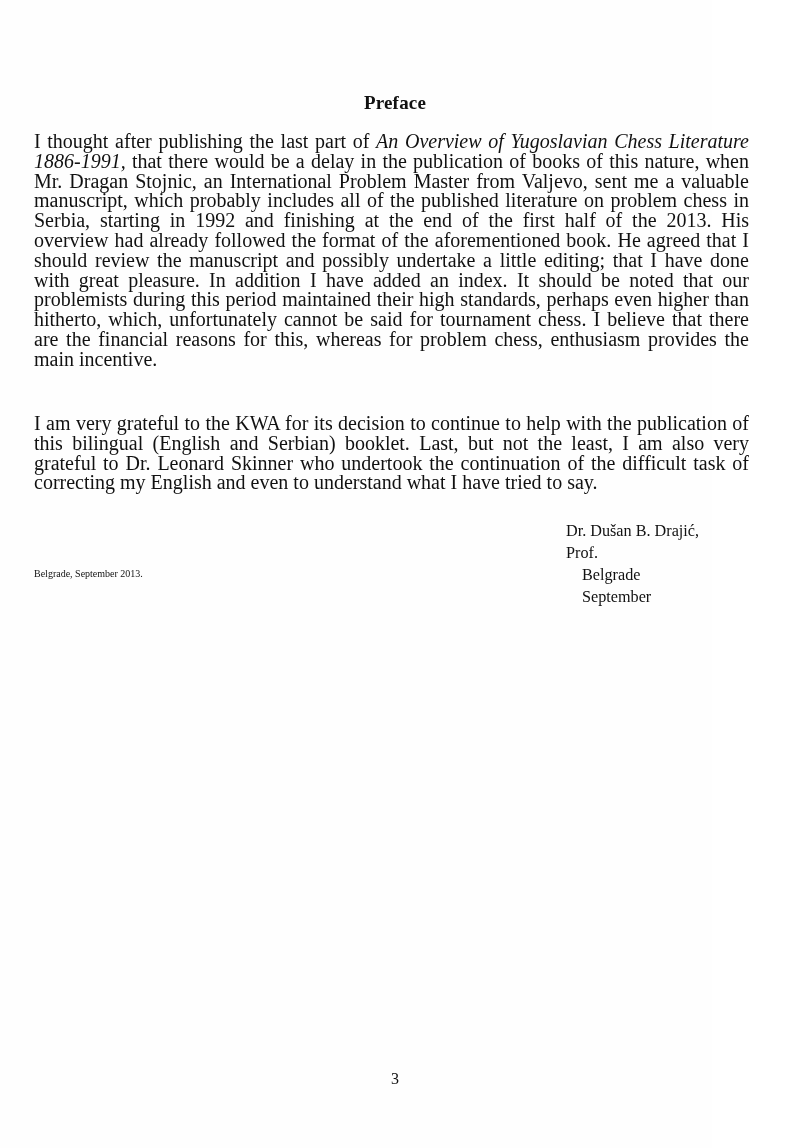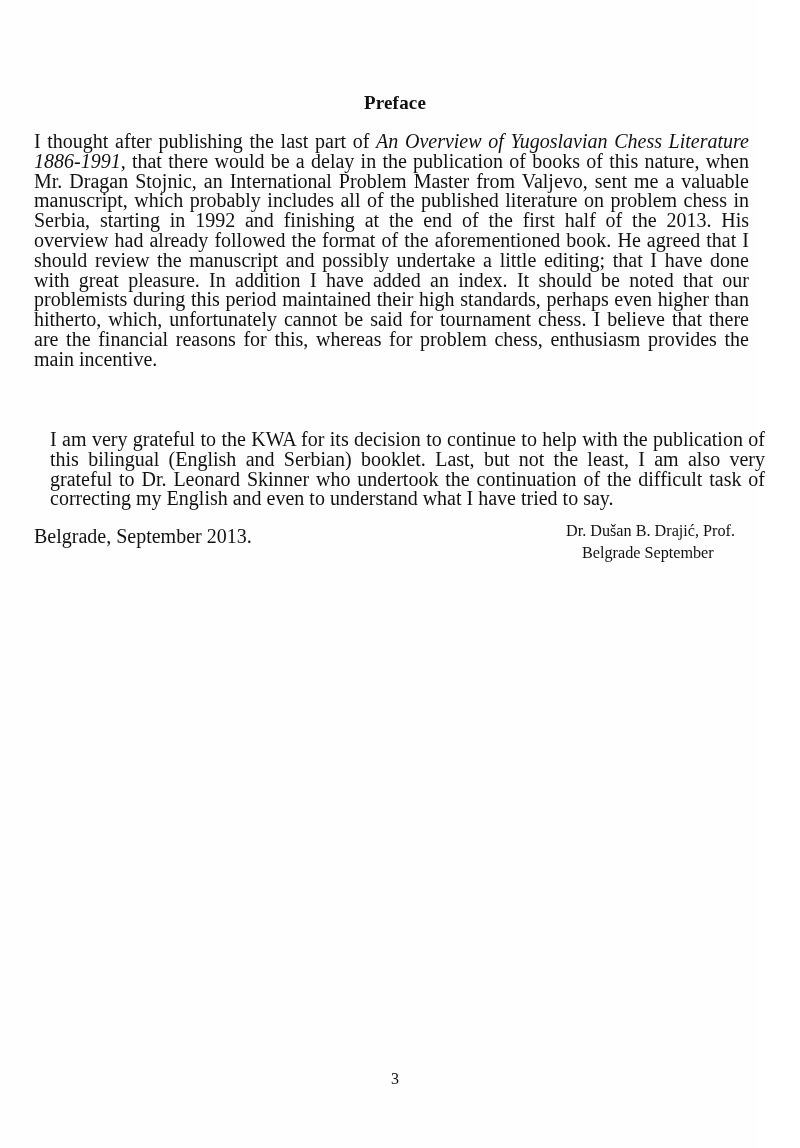--- a/index.html
+++ b/index.html
@@ -13,21 +13,20 @@
       position: relative;
       overflow: hidden;
       font-family: "Liberation Serif", "DejaVu Serif", serif;
       color: #111111;
     }
     .page {
       position: absolute;
       left: 0; top: 0;
       width: 712px; height: 1148px;
       background: #fefefe;
-      padding-left: 47px;
     }
     .title {
       position: absolute;
       top: 92px;
       left: 0;
       width: 790px;
       text-align: center;
       font-weight: bold;
       font-size: 19px;
       letter-spacing: 0.2px;
@@ -40,22 +39,22 @@
       line-height: 19.8px;
       text-align: justify;
       hyphens: none;
     }
     .para1 { top: 132px; }
     .para2 { top: 414px; }
     .para em { font-style: italic; }
     .place-date {
       position: absolute;
       left: 34px;
-      top: 525px;
-      font-size: 20px;
+      top: 568px;
+      font-size: 10px;
     }
     .signature {
       position: absolute;
       left: 546px;
       top: 520px;
       font-size: 16.2px;
       line-height: 22px;
       margin-left: 20px;
     }
     .signature .affil {
@@ -73,21 +72,21 @@
   </style>
 </head>
 <body>
 
 <div class="page">
 
   <div class="title">Preface</div>
 
   <p class="para para1" style="margin:0"><span>I thought after publishing the last part of </span><em>An Overview of Yugoslavian Chess Literature 1886-1991,</em><span> that there would be a delay in the publication of books of this nature, when Mr. Dragan Stojnic, an International Problem Master from Valjevo, sent me a valuable manuscript, which probably includes all of the published literature on problem chess in Serbia, starting in 1992 and finishing at the end of the first half of the 2013. His overview had already followed the format of the aforementioned book. He agreed that I should review the manuscript and possibly undertake a little editing; that I have done with great pleasure. In addition I have added an index. It should be noted that our problemists during this period maintained their high standards, perhaps even higher than hitherto, which, unfortunately cannot be said for tournament chess. I believe that there are the financial reasons for this, whereas for problem chess, enthusiasm provides the main incentive.</span></p>
 
-  <p class="para para2" style="margin:16px"><span>I am very grateful to the KWA for its decision to continue to help with the publication of this bilingual (English and Serbian) booklet. Last, but not the least, I am also very grateful to Dr. Leonard Skinner who undertook the continuation of the difficult task of correcting my English and even to understand what I have tried to say.</span></p>
+  <p class="para para2" style="margin:0"><span>I am very grateful to the KWA for its decision to continue to help with the publication of this bilingual (English and Serbian) booklet. Last, but not the least, I am also very grateful to Dr. Leonard Skinner who undertook the continuation of the difficult task of correcting my English and even to understand what I have tried to say.</span></p>
 
   <div class="place-date">Belgrade, September 2013.</div>
 
   <div class="signature">
     <span class="name">Dr. Dušan B. Drajić, Prof.</span>
     <span class="affil">Belgrade September</span>
   </div>
 
   <div class="page-number">3</div>
 

